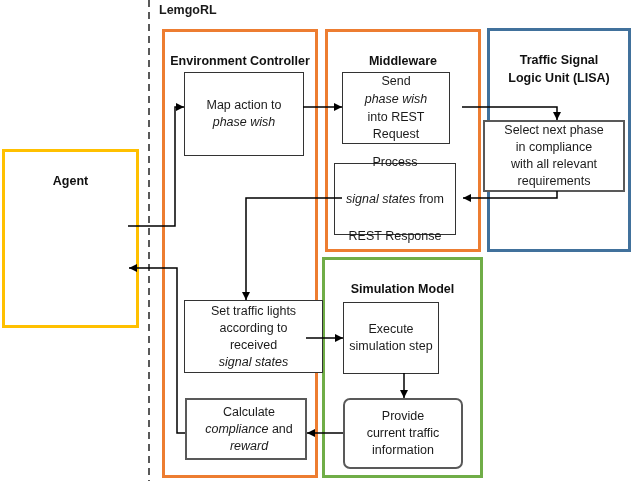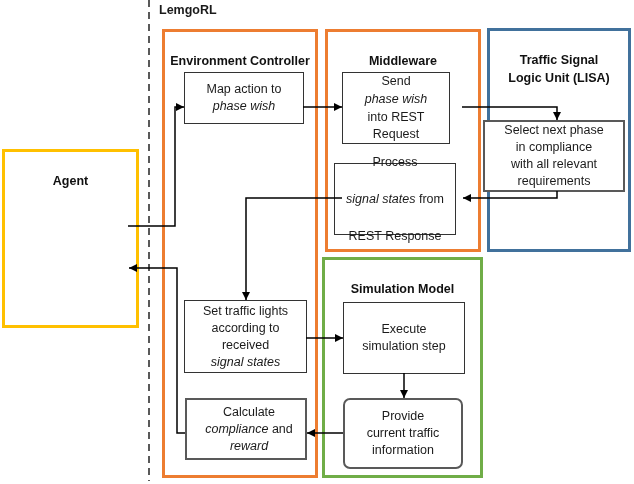--- a/index.html
+++ b/index.html
@@ -66,21 +66,21 @@
   </div>
 
   <div class="container-box cb-green" style="left:322px;top:257px;width:161px;height:221px;">
     <div class="ctitle">
       <div>Simulation Model</div>
       <div>(SUMO)</div>
     </div>
   </div>
 
 
-  <div class="node thin" style="left:184px;top:72px;width:120px;height:52px;">
+  <div class="node thin" style="left:184px;top:72px;width:120px;height:84px;">
     <div>Map action to</div>
     <div class="it">phase wish</div>
   </div>
 
   <div class="node thin" style="left:342px;top:72px;width:108px;height:72px;justify-content:space-between;">
     <div>Send</div>
     <div class="it">phase wish</div>
     <div>into REST Request</div>
   </div>
 
@@ -90,34 +90,34 @@
     <div>REST Response</div>
   </div>
 
   <div class="node greyb" style="left:483px;top:120px;width:142px;height:72px;">
     <div>Select next phase</div>
     <div>in compliance</div>
     <div>with all relevant</div>
     <div>requirements</div>
   </div>
 
-  <div class="node thin" style="left:184px;top:300px;width:123px;height:73px;">
+  <div class="node thin" style="left:184px;top:300px;width:139px;height:73px;">
     <div>Set traffic lights</div>
     <div>according to</div>
     <div>received</div>
     <div class="it">signal states</div>
   </div>
 
   <div class="node greyb" style="left:185px;top:398px;width:122px;height:62px;padding-left:6px;">
     <div>Calculate</div>
     <div><span class="it">compliance</span><span> and</span></div>
     <div class="it">reward</div>
   </div>
 
-  <div class="node thin" style="left:343px;top:302px;width:122px;height:72px;">
+  <div class="node thin" style="left:343px;top:302px;width:96px;height:72px;">
     <div>Execute</div>
     <div>simulation step</div>
   </div>
 
   <div class="node greyb" style="left:343px;top:398px;width:120px;height:71px;border-radius:7px;">
     <div>Provide</div>
     <div>current traffic</div>
     <div>information</div>
   </div>
 

